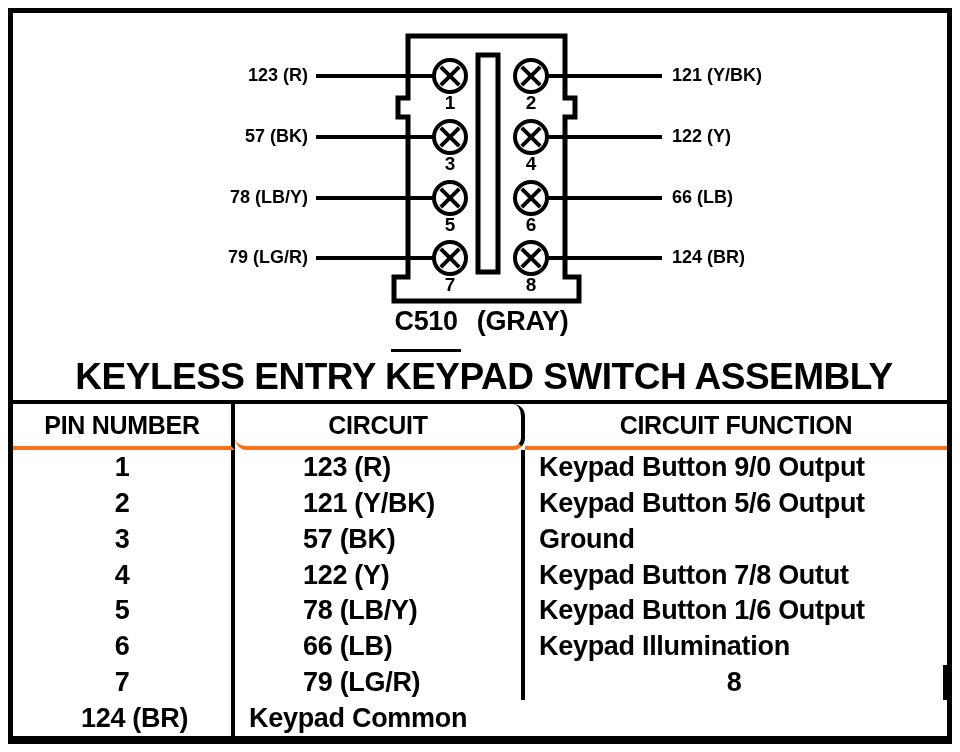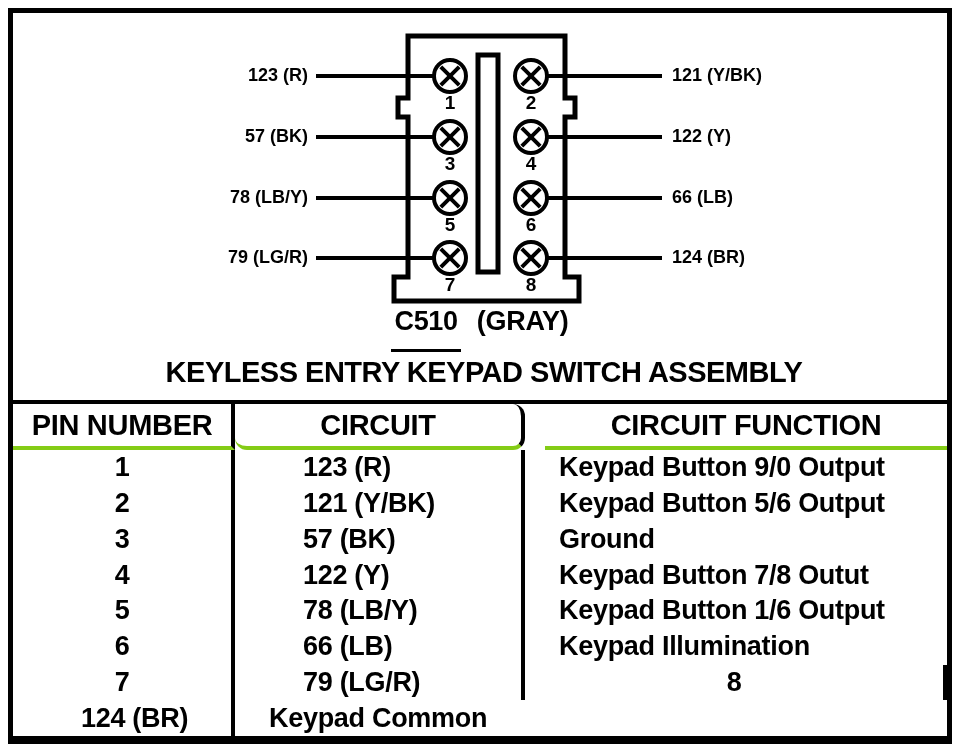--- a/index.html
+++ b/index.html
@@ -30,32 +30,32 @@
   .n5{left:435px;top:215px;} .n6{left:516px;top:215px;}
   .n7{left:435px;top:275px;} .n8{left:516px;top:275px;}
 
   .wire-label{position:absolute;height:24px;line-height:24px;font-size:18px;font-weight:bold;white-space:nowrap;}
   .lblL{left:60px;width:248px;text-align:right;}
   .lblR{left:672px;width:250px;text-align:left;}
   .t1{top:63px;} .t2{top:124px;} .t3{top:185px;} .t4{top:245px;}
 
   .conn-caption{position:absolute;left:0;right:0;top:306px;text-align:center;font-size:27px;font-weight:bold;letter-spacing:-0.3px;}
   .conn-caption .cid{display:inline-block;border-bottom:3px solid #000;padding:0 3px 12px;margin-right:16px;}
-  .diagram-title{position:absolute;left:8px;right:0;top:356px;text-align:center;font-size:29px;font-weight:bold;letter-spacing:-0.5px;}
+  .diagram-title{position:absolute;left:8px;right:0;top:356px;text-align:center;font-size:37px;font-weight:bold;letter-spacing:-0.5px;}
 
   
   .pin-table{position:absolute;left:13px;right:13px;top:400px;bottom:12px;
     border-top:4px solid #000;border-bottom:4px solid #000;
     display:grid;grid-template-columns:222px 290px 1fr;grid-template-rows:46px repeat(8,1fr);
     font-weight:bold;background:#fff;}
   .cell{display:flex;align-items:center;white-space:nowrap;overflow:hidden;}
   .c1{justify-content:center;border-right:4px solid #000;}
   .c2{padding-left:68px;border-right:4px solid #000;}
-  .c3{padding-left:14px;margin-left:20px;}
-  .th{font-size:29px;border-bottom:4px solid #84cc16;letter-spacing:-0.3px;text-align:right;}
+  .c3{padding-left:14px;}
+  .th{font-size:25px;border-bottom:4px solid #f97316;letter-spacing:-0.3px;text-align:right;}
   .td{font-size:27px;letter-spacing:-0.3px;}
 </style>
 </head>
 <body>
 
 <div class="frame"></div>
 
 <div class="diagram">
 
   <svg class="conn-svg" viewBox="375 20 220 290">

